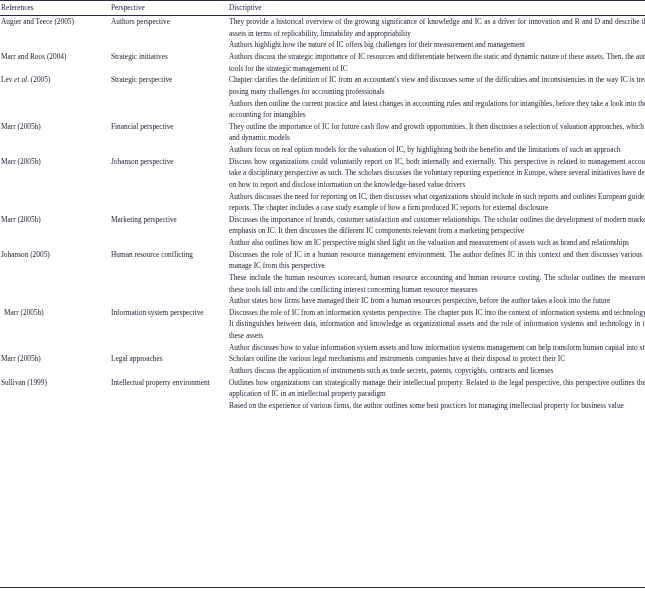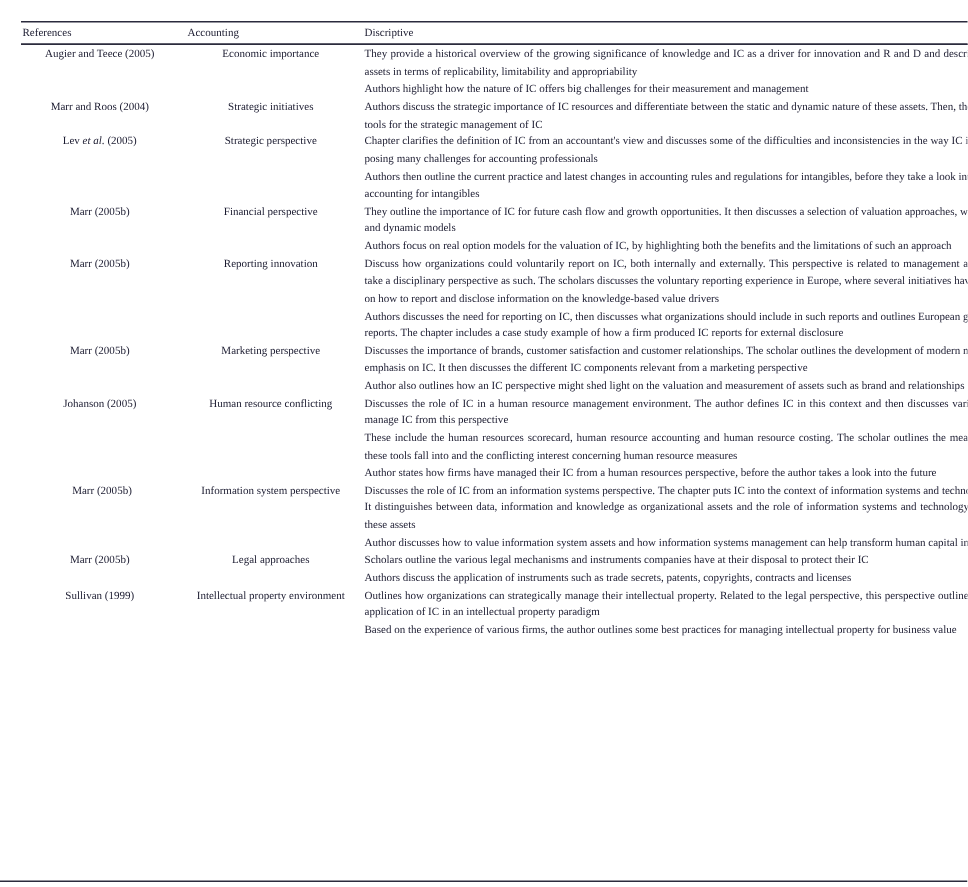--- a/index.html
+++ b/index.html
@@ -13,21 +13,21 @@
     overflow: hidden;
     font-family: "Liberation Serif", "DejaVu Serif", serif;
     color: #1b1b30;
   }
 
   .table-wrap {
     width: 645px;
     height: 591px;
     position: relative;
     box-sizing: border-box;
-    padding: 14px;
+    padding: 0;
   }
 
   table.lit-table {
     width: 700px;            
     border-collapse: collapse;
     table-layout: fixed;
     font-size: 7.35px;
     line-height: 11.62px;
   }
 
@@ -42,21 +42,20 @@
     border-top: 1.2px solid #2b2b3d;
     border-bottom: 1.2px solid #2b2b3d;
     vertical-align: bottom;
     white-space: nowrap;
   }
 
   tbody td {
     vertical-align: top;
     padding: 0 4px 0 1px;
     border: none;
-    text-align: center;
   }
 
   tbody tr.last-row td {
     padding-bottom: 1px;
     margin-top: 36px;
   }
 
   td.ref-cell, td.persp-cell {
     white-space: normal;
     padding-right: 6px;
@@ -98,28 +97,28 @@
 
   <table class="lit-table">
     <colgroup>
       <col class="c-ref">
       <col class="c-persp">
       <col class="c-desc">
     </colgroup>
     <thead>
       <tr>
         <th>References</th>
-        <th>Accounting</th>
+        <th>Perspective</th>
         <th>Discriptive</th>
       </tr>
     </thead>
     <tbody id="table-body">
         <tr>
           <td class="ref-cell">Augier and Teece (2005)</td>
-          <td class="persp-cell">Economic importance</td>
+          <td class="persp-cell">Authors perspective</td>
           <td class="desc-cell">
             <p>They provide a historical overview of the growing significance of knowledge and IC as a driver for innovation and R and D and describe the features of such assets in terms of replicability, limitability and appropriability</p>
             <p>Authors highlight how the nature of IC offers big challenges for their measurement and management</p>
           </td>
         </tr>
         <tr>
           <td class="ref-cell">Marr and Roos (2004)</td>
           <td class="persp-cell">Strategic initiatives</td>
           <td class="desc-cell">
             <p>Authors discuss the strategic importance of IC resources and differentiate between the static and dynamic nature of these assets. Then, the authors outline the tools for the strategic management of IC</p>
@@ -136,21 +135,21 @@
         <tr>
           <td class="ref-cell">Marr (2005b)</td>
           <td class="persp-cell">Financial perspective</td>
           <td class="desc-cell">
             <p>They outline the importance of IC for future cash flow and growth opportunities. It then discusses a selection of valuation approaches, which are split into static and dynamic models</p>
             <p>Authors focus on real option models for the valuation of IC, by highlighting both the benefits and the limitations of such an approach</p>
           </td>
         </tr>
         <tr>
           <td class="ref-cell">Marr (2005b)</td>
-          <td class="persp-cell">Reporting innovation</td>
+          <td class="persp-cell">Johanson perspective</td>
           <td class="desc-cell">
             <p>Discuss how organizations could voluntarily report on IC, both internally and externally. This perspective is related to management accounting but does not take a disciplinary perspective as such. The scholars discusses the voluntary reporting experience in Europe, where several initiatives have developed guidelines on how to report and disclose information on the knowledge-based value drivers</p>
             <p>Authors discusses the need for reporting on IC, then discusses what organizations should include in such reports and outlines European guidelines for IC reports. The chapter includes a case study example of how a firm produced IC reports for external disclosure</p>
           </td>
         </tr>
         <tr>
           <td class="ref-cell">Marr (2005b)</td>
           <td class="persp-cell">Marketing perspective</td>
           <td class="desc-cell">
             <p>Discusses the importance of brands, customer satisfaction and customer relationships. The scholar outlines the development of modern marketing, with a strong emphasis on IC. It then discusses the different IC components relevant from a marketing perspective</p>

